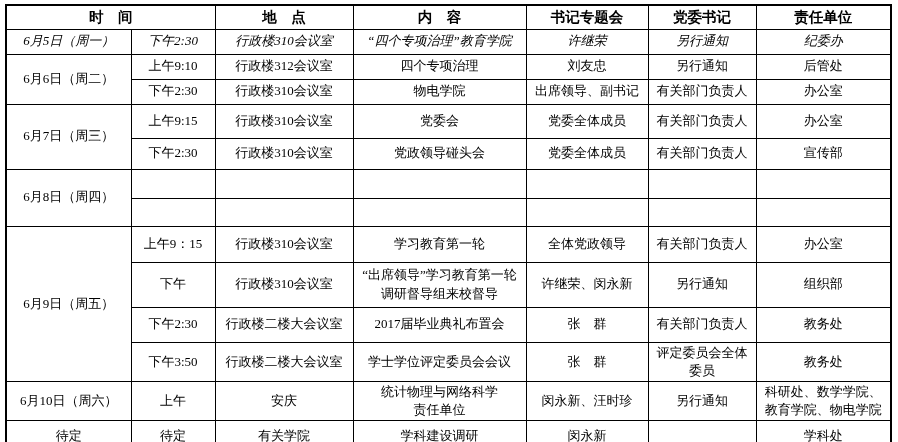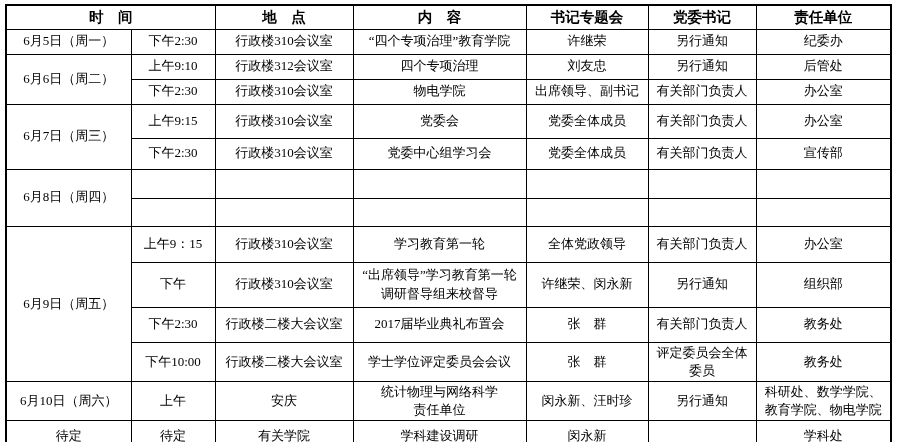--- a/index.html
+++ b/index.html
@@ -58,21 +58,21 @@
       <tr>
         <th colspan="2">时　间</th>
         <th>地　点</th>
         <th>内　容</th>
         <th>书记专题会</th>
         <th>党委书记</th>
         <th>责任单位</th>
       </tr>
     </thead>
     <tbody>
-        <tr style="height: 25px;">
+        <tr style="height: 25px; font-style: italic;">
           <td rowspan="1">6月5日（周一）</td>
           <td>下午2:30</td>
           <td>行政楼310会议室</td>
           <td>“四个专项治理”教育学院</td>
           <td>许继荣</td>
           <td>另行通知</td>
           <td>纪委办</td>
         </tr>
         <tr style="height: 25px;">
           <td rowspan="2">6月6日（周二）</td>
@@ -96,21 +96,21 @@
           <td>上午9:15</td>
           <td>行政楼310会议室</td>
           <td>党委会</td>
           <td>党委全体成员</td>
           <td>有关部门负责人</td>
           <td>办公室</td>
         </tr>
         <tr style="height: 31px;">
           <td>下午2:30</td>
           <td>行政楼310会议室</td>
-          <td>党委中心组学习会</td>
+          <td>党政领导碰头会</td>
           <td>党委全体成员</td>
           <td>有关部门负责人</td>
           <td>宣传部</td>
         </tr>
         <tr style="height: 29px;">
           <td rowspan="2">6月8日（周四）</td>
           <td></td>
           <td></td>
           <td></td>
           <td></td>
@@ -145,21 +145,21 @@
         </tr>
         <tr style="height: 35px;">
           <td>下午2:30</td>
           <td>行政楼二楼大会议室</td>
           <td>2017届毕业典礼布置会</td>
           <td>张　群</td>
           <td>有关部门负责人</td>
           <td>教务处</td>
         </tr>
         <tr style="height: 32px;">
-          <td>下午10:00</td>
+          <td>下午3:50</td>
           <td>行政楼二楼大会议室</td>
           <td>学士学位评定委员会会议</td>
           <td>张　群</td>
           <td>评定委员会全体
 委员</td>
           <td>教务处</td>
         </tr>
         <tr style="height: 34px; padding-left: 40px;">
           <td rowspan="1">6月10日（周六）</td>
           <td>上午</td>

